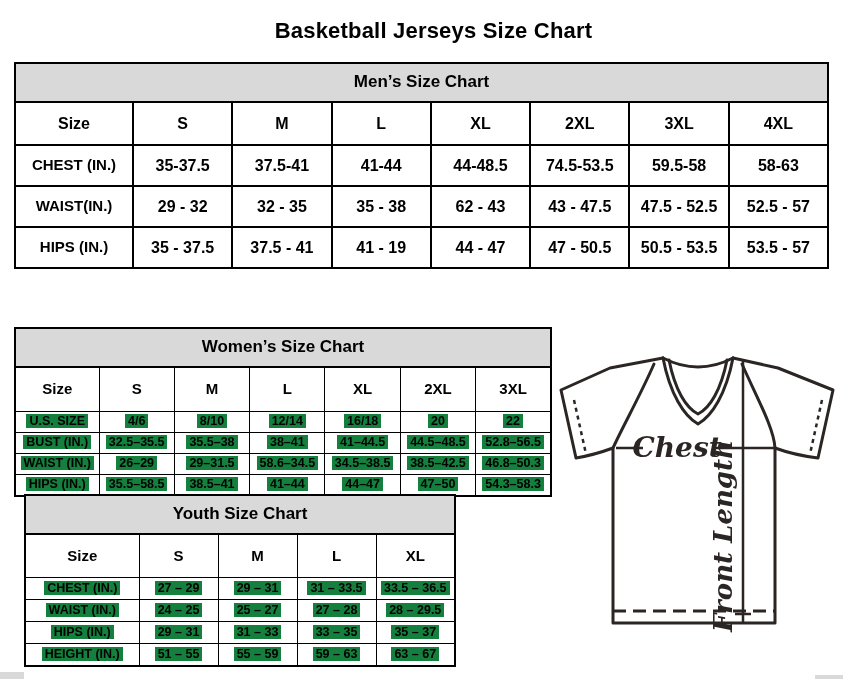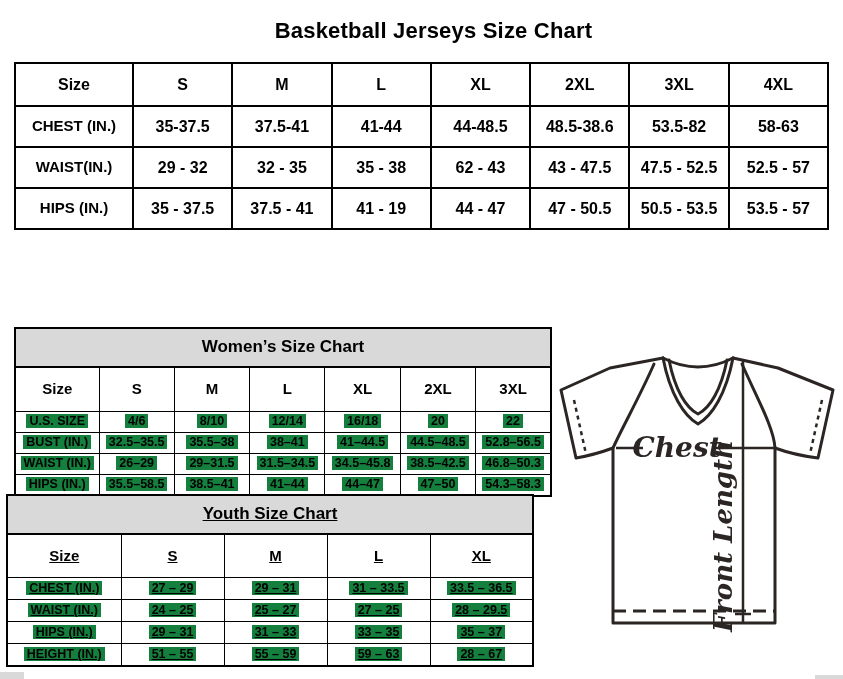--- a/index.html
+++ b/index.html
@@ -24,21 +24,21 @@
   #men{left:14px;top:62px;width:815px;}
   #men .size-row td{height:41px;font-size:16px;}
   #men .data-row td{height:39px;font-size:16px;}
   #men .data-row .row-label{font-size:15px;}
   
   #women .size-row td,#women .data-row td,
   #youth .size-row td,#youth .data-row td{border-width:1px;}
   #women{left:14px;top:298px;width:538px;margin-top:29px;}
   #women .size-row td{height:43px;font-size:15px;}
   #women .data-row td{height:20px;font-size:12.5px;}
-  #youth{left:6px;top:494px;width:528px;text-decoration:underline;}
+  #youth{left:24px;top:494px;width:432px;}
   #youth .size-row td{height:42px;font-size:15px;}
   #youth .data-row td{height:21px;font-size:12.5px;}
   .hl{background:#15803d;padding:0 3px;}
   
   #jersey{position:absolute;left:556px;top:352px;width:284px;height:296px;}
   .measure-text{
     font-family:"DejaVu Serif","Liberation Serif",serif;
     font-weight:bold;font-style:italic;fill:#2b2523;
   }
   .frag{position:absolute;background:#d9d9d9;}
@@ -55,38 +55,41 @@
       <col style="width:118px">
       <col>
       <col>
       <col>
       <col>
       <col>
       <col>
       <col>
     </colgroup>
   <tbody>
+      <tr>
+    <th class="bar" colspan="8">Men’s Size Chart</th>
+  </tr>
   <tr class="size-row">
     <td>Size</td>
     <td>S</td>
     <td>M</td>
     <td>L</td>
     <td>XL</td>
     <td>2XL</td>
     <td>3XL</td>
     <td>4XL</td>
   </tr>
   <tr class="data-row">
     <td class="row-label">CHEST (IN.)</td>
     <td>35-37.5</td>
     <td>37.5-41</td>
     <td>41-44</td>
     <td>44-48.5</td>
-    <td>48.5-38.6</td>
-    <td>53.5-82</td>
+    <td>74.5-53.5</td>
+    <td>59.5-58</td>
     <td>58-63</td>
   </tr>
   <tr class="data-row">
     <td class="row-label">WAIST(IN.)</td>
     <td>29 - 32</td>
     <td>32 - 35</td>
     <td>35 - 38</td>
     <td>62 - 43</td>
     <td>43 - 47.5</td>
     <td>47.5 - 52.5</td>
@@ -143,22 +146,22 @@
     <td><span class="hl">35.5–38</span></td>
     <td><span class="hl">38–41</span></td>
     <td><span class="hl">41–44.5</span></td>
     <td><span class="hl">44.5–48.5</span></td>
     <td><span class="hl">52.8–56.5</span></td>
   </tr>
   <tr class="data-row">
     <td><span class="hl">WAIST (IN.)</span></td>
     <td><span class="hl">26–29</span></td>
     <td><span class="hl">29–31.5</span></td>
-    <td><span class="hl">31.5–34.5</span></td>
-    <td><span class="hl">34.5–45.8</span></td>
+    <td><span class="hl">58.6–34.5</span></td>
+    <td><span class="hl">34.5–38.5</span></td>
     <td><span class="hl">38.5–42.5</span></td>
     <td><span class="hl">46.8–50.3</span></td>
   </tr>
   <tr class="data-row">
     <td><span class="hl">HIPS (IN.)</span></td>
     <td><span class="hl">35.5–58.5</span></td>
     <td><span class="hl">38.5–41</span></td>
     <td><span class="hl">41–44</span></td>
     <td><span class="hl">44–47</span></td>
     <td><span class="hl">47–50</span></td>
@@ -190,36 +193,36 @@
     <td><span class="hl">CHEST (IN.)</span></td>
     <td><span class="hl">27 – 29</span></td>
     <td><span class="hl">29 – 31</span></td>
     <td><span class="hl">31 – 33.5</span></td>
     <td><span class="hl">33.5 – 36.5</span></td>
   </tr>
   <tr class="data-row">
     <td><span class="hl">WAIST (IN.)</span></td>
     <td><span class="hl">24 – 25</span></td>
     <td><span class="hl">25 – 27</span></td>
-    <td><span class="hl">27 – 25</span></td>
+    <td><span class="hl">27 – 28</span></td>
     <td><span class="hl">28 – 29.5</span></td>
   </tr>
   <tr class="data-row">
     <td><span class="hl">HIPS (IN.)</span></td>
     <td><span class="hl">29 – 31</span></td>
     <td><span class="hl">31 – 33</span></td>
     <td><span class="hl">33 – 35</span></td>
     <td><span class="hl">35 – 37</span></td>
   </tr>
   <tr class="data-row">
     <td><span class="hl">HEIGHT (IN.)</span></td>
     <td><span class="hl">51 – 55</span></td>
     <td><span class="hl">55 – 59</span></td>
     <td><span class="hl">59 – 63</span></td>
-    <td><span class="hl">28 – 67</span></td>
+    <td><span class="hl">63 – 67</span></td>
   </tr>
 </tbody>
   </table>
 
 <svg id="jersey" viewBox="0 0 284 296">
   <g fill="none" stroke="#2b2523" stroke-width="3" stroke-linejoin="round" stroke-linecap="round">
 
     <path d="M107,6 L54,16 L5,38 L20,106 Q38,103 57,96 L57,271 L219,271 L219,96 Q238,103 262,106 L277,38 L222,16 L177,6"></path>
 
     <path d="M107,6 Q142,24 177,6"></path>

